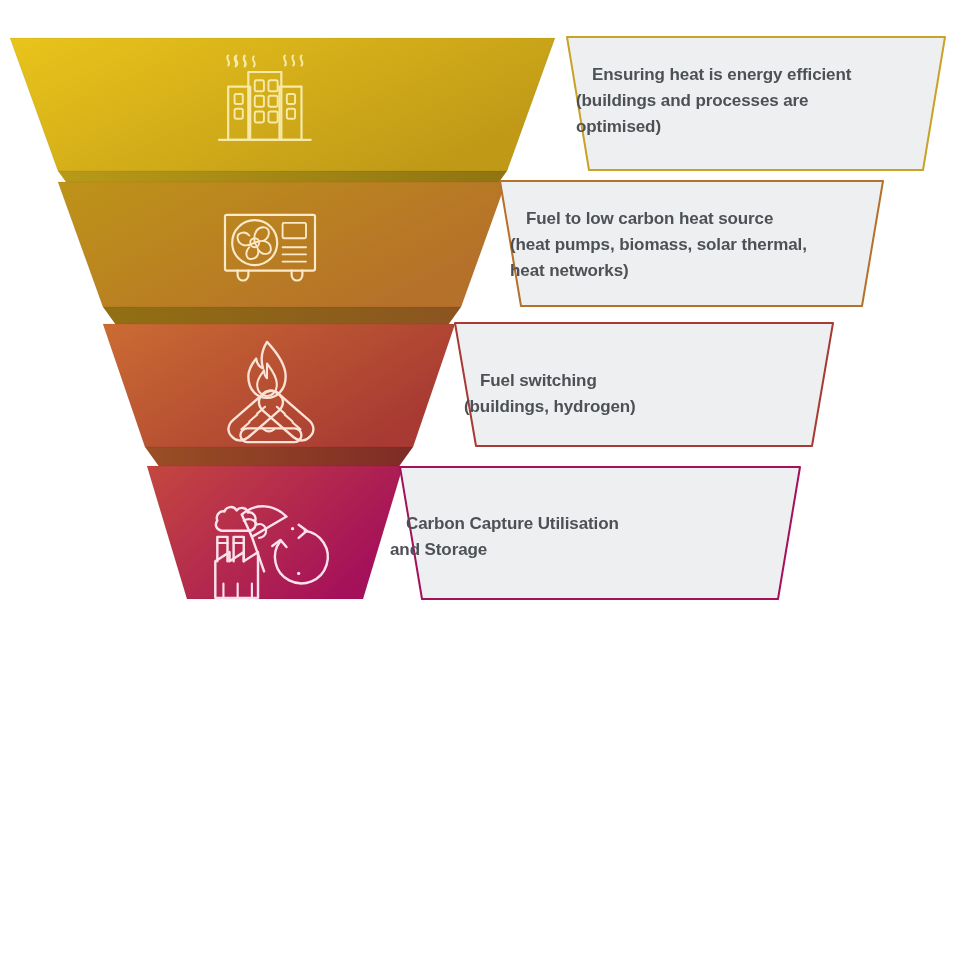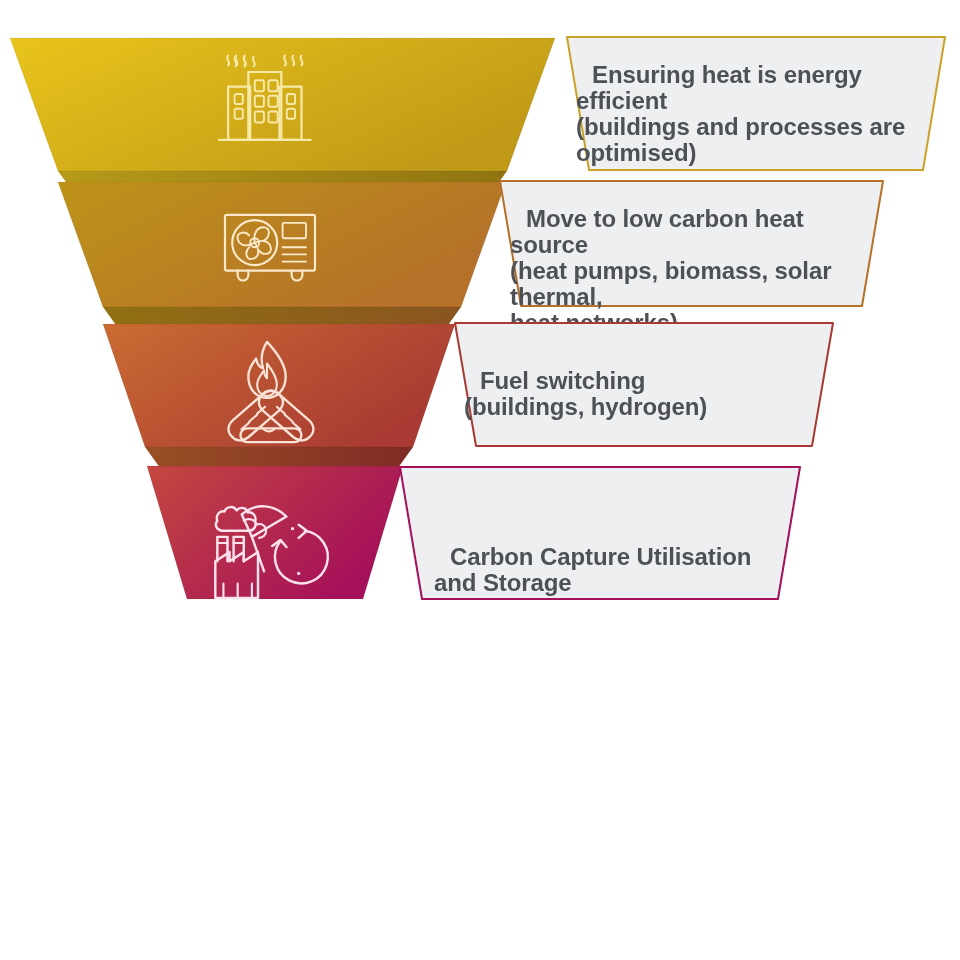--- a/index.html
+++ b/index.html
@@ -34,21 +34,21 @@
   .label-svg {
     position: absolute;
     top: 0;
     overflow: visible;
   }
 
   .label-text {
     position: absolute;
     color: #4d5156;
     font-weight: bold;
-    font-size: 24px;
+    font-size: 17px;
     line-height: 26px;
     letter-spacing: -0.1px;
     white-space: pre-line;
     pointer-events: none;
   }
 
   .icon-holder {
     position: absolute;
   }
   .icon-holder svg {
@@ -117,21 +117,21 @@
           <stop offset="0%" stop-color="#917012"></stop>
           <stop offset="100%" stop-color="#8A5420"></stop>
         </linearGradient>
       </defs>
       <polygon points="45,125 403,125 387.88,146 60.12,146" fill="url(#b1)"></polygon>
       <polygon points="0,0 448,0 403,125 45,125" fill="url(#g1)" stroke="rgba(0,0,0,0.06)" stroke-width="1" stroke-linejoin="round"></polygon>
     </svg>
     <svg class="label-svg" style="left:500px; top:181px;" width="385" height="127">
       <polygon points="0,0 383,0 362,125 21,125" fill="#eeeff0" stroke="#B5702A" stroke-width="2" stroke-linejoin="round"></polygon>
     </svg>
-    <div class="label-text" style="left:510px; top:206px; width:360px; text-indent:16px;">Move to low carbon heat source
+    <div class="label-text" style="left:510px; top:206px; width:360px; text-indent:16px;">Fuel to low carbon heat source
 (heat pumps, biomass, solar thermal,
 heat networks)</div>
     <div class="icon-holder" style="left:216px; top:195px;">
       <svg width="108" height="108" viewBox="0 0 120 120">
         <rect fill="none" stroke="#FBE9C9" stroke-width="2.4" stroke-linecap="round" stroke-linejoin="round" x="10" y="22" width="100" height="62" rx="2"></rect>
         <circle fill="none" stroke="#FBE9C9" stroke-width="2.4" stroke-linecap="round" stroke-linejoin="round" cx="43" cy="53" r="25"></circle>
         <path fill="none" stroke="#FBE9C9" stroke-width="2.1" stroke-linecap="round" stroke-linejoin="round" d="M43 53 c-2 -12 4 -18 11 -17 6 1 7 10 -1 15"></path>
         <path fill="none" stroke="#FBE9C9" stroke-width="2.1" stroke-linecap="round" stroke-linejoin="round" d="M43 53 c11 -5 18 0 18 7 0 6 -9 8 -14 1"></path>
         <path fill="none" stroke="#FBE9C9" stroke-width="2.1" stroke-linecap="round" stroke-linejoin="round" d="M43 53 c7 10 4 17 -3 18 -6 1 -9 -7 -3 -13"></path>
         <path fill="none" stroke="#FBE9C9" stroke-width="2.1" stroke-linecap="round" stroke-linejoin="round" d="M43 53 c-11 6 -18 2 -19 -5 -1 -6 8 -9 13 -3"></path>
@@ -182,21 +182,21 @@
         <linearGradient id="b3" x1="0" y1="0" x2="1" y2="0">
           <stop offset="0%" stop-color="#8F3330"></stop>
           <stop offset="100%" stop-color="#7C0B43"></stop>
         </linearGradient>
       </defs>
       <polygon points="0,0 256,0 216,133 40,133" fill="url(#g3)" stroke="rgba(0,0,0,0.06)" stroke-width="1" stroke-linejoin="round"></polygon>
     </svg>
     <svg class="label-svg" style="left:400px; top:467px;" width="402" height="134">
       <polygon points="0,0 400,0 378,132 22,132" fill="#eeeff0" stroke="#A5105A" stroke-width="2" stroke-linejoin="round"></polygon>
     </svg>
-    <div class="label-text" style="left:434px; top:511px; width:380px; text-indent:16px;margin-top:33px;">Carbon Capture Utilisation
+    <div class="label-text" style="left:390px; top:511px; width:380px; text-indent:16px;">Carbon Capture Utilisation
 and Storage</div>
     <div class="icon-holder" style="left:197px; top:484px;">
       <svg width="122" height="122" viewBox="0 0 120 120">
         <path fill="none" stroke="#FBE2EC" stroke-width="2.4" stroke-linecap="round" stroke-linejoin="round" d="M18 112 v-36 l14 -9 v9 l14 -9 v9 l14 -9 v45 z"></path>
         <path fill="none" stroke="#FBE2EC" stroke-width="2.1" stroke-linecap="round" stroke-linejoin="round" d="M26 112 v-14 M40 112 v-14 M54 112 v-14"></path>
         <path fill="none" stroke="#FBE2EC" stroke-width="2.4" stroke-linecap="round" stroke-linejoin="round" d="M20 76 v-24 h10 v24"></path>
         <path fill="none" stroke="#FBE2EC" stroke-width="2.4" stroke-linecap="round" stroke-linejoin="round" d="M36 76 v-24 h10 v24"></path>
         <path fill="none" stroke="#FBE2EC" stroke-width="2.1" stroke-linecap="round" stroke-linejoin="round" d="M20 58 h10 M36 58 h10"></path>
         <path fill="none" stroke="#FBE2EC" stroke-width="2.4" stroke-linecap="round" stroke-linejoin="round" d="M24 46 c-5 -1 -7 -6 -4 -10 -2 -5 2 -10 7 -9 2 -5 9 -6 12 -1 3 -4 10 -3 11 2 5 -1 9 4 7 9 2 4 -1 9 -6 9z"></path>
         <path fill="none" stroke="#FBE2EC" stroke-width="2.1" stroke-linecap="round" stroke-linejoin="round" d="M46 36 c5 -3 11 -1 13 4 4 -2 9 1 9 6 0 4 -3 7 -7 7"></path>

